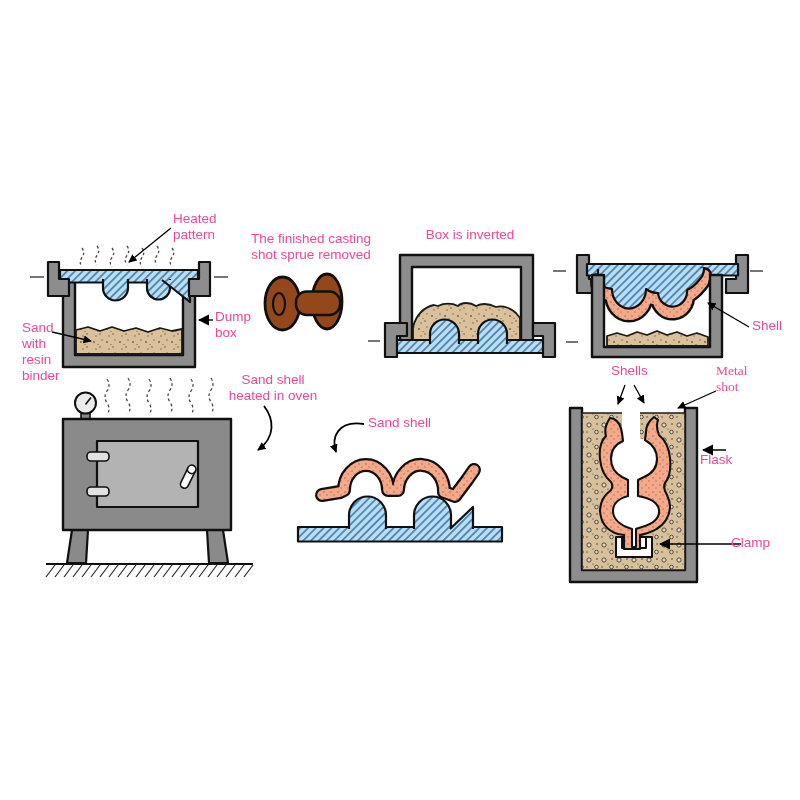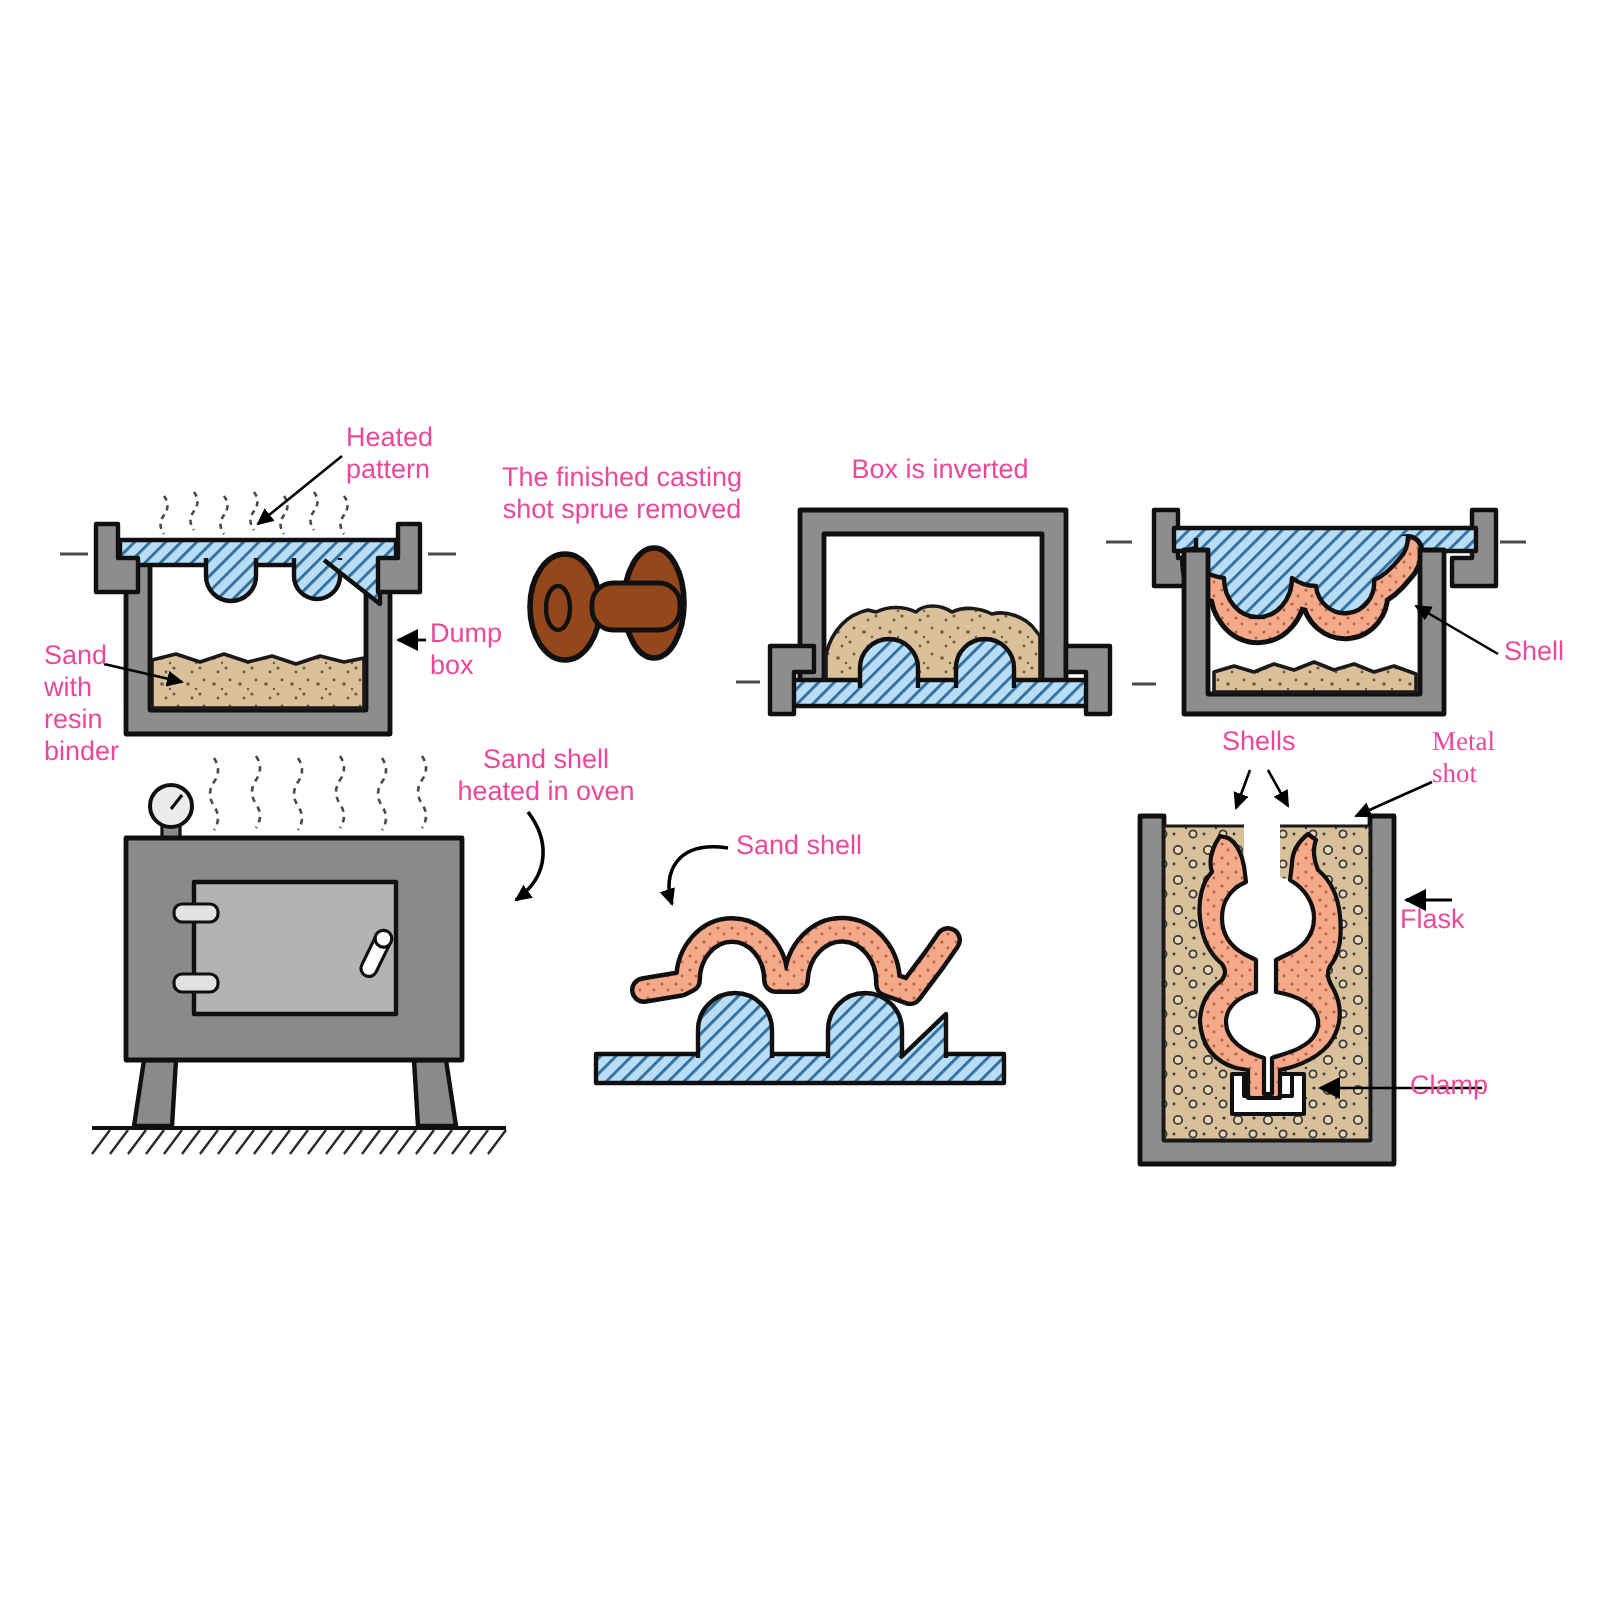--- a/index.html
+++ b/index.html
@@ -191,15 +191,15 @@
 
 <div class="label center" style="left:198px; top:372px; width:150px;">Sand shell
 heated in oven</div>
 
 <div class="label" style="left:368px; top:415px;">Sand shell</div>
 
 <div class="label" style="left:611px; top:363px;">Shells</div>
 <div class="label" style="left:716px; top:363px;font-family:Liberation Serif, serif;">Metal
 shot</div>
 <div class="label" style="left:700px; top:440px;margin-top:12px;">Flask</div>
-<div class="label" style="left:705px; top:535px;">Clamp</div>
+<div class="label" style="left:731px; top:535px;">Clamp</div>
 
 </div>
 
 </body></html>

